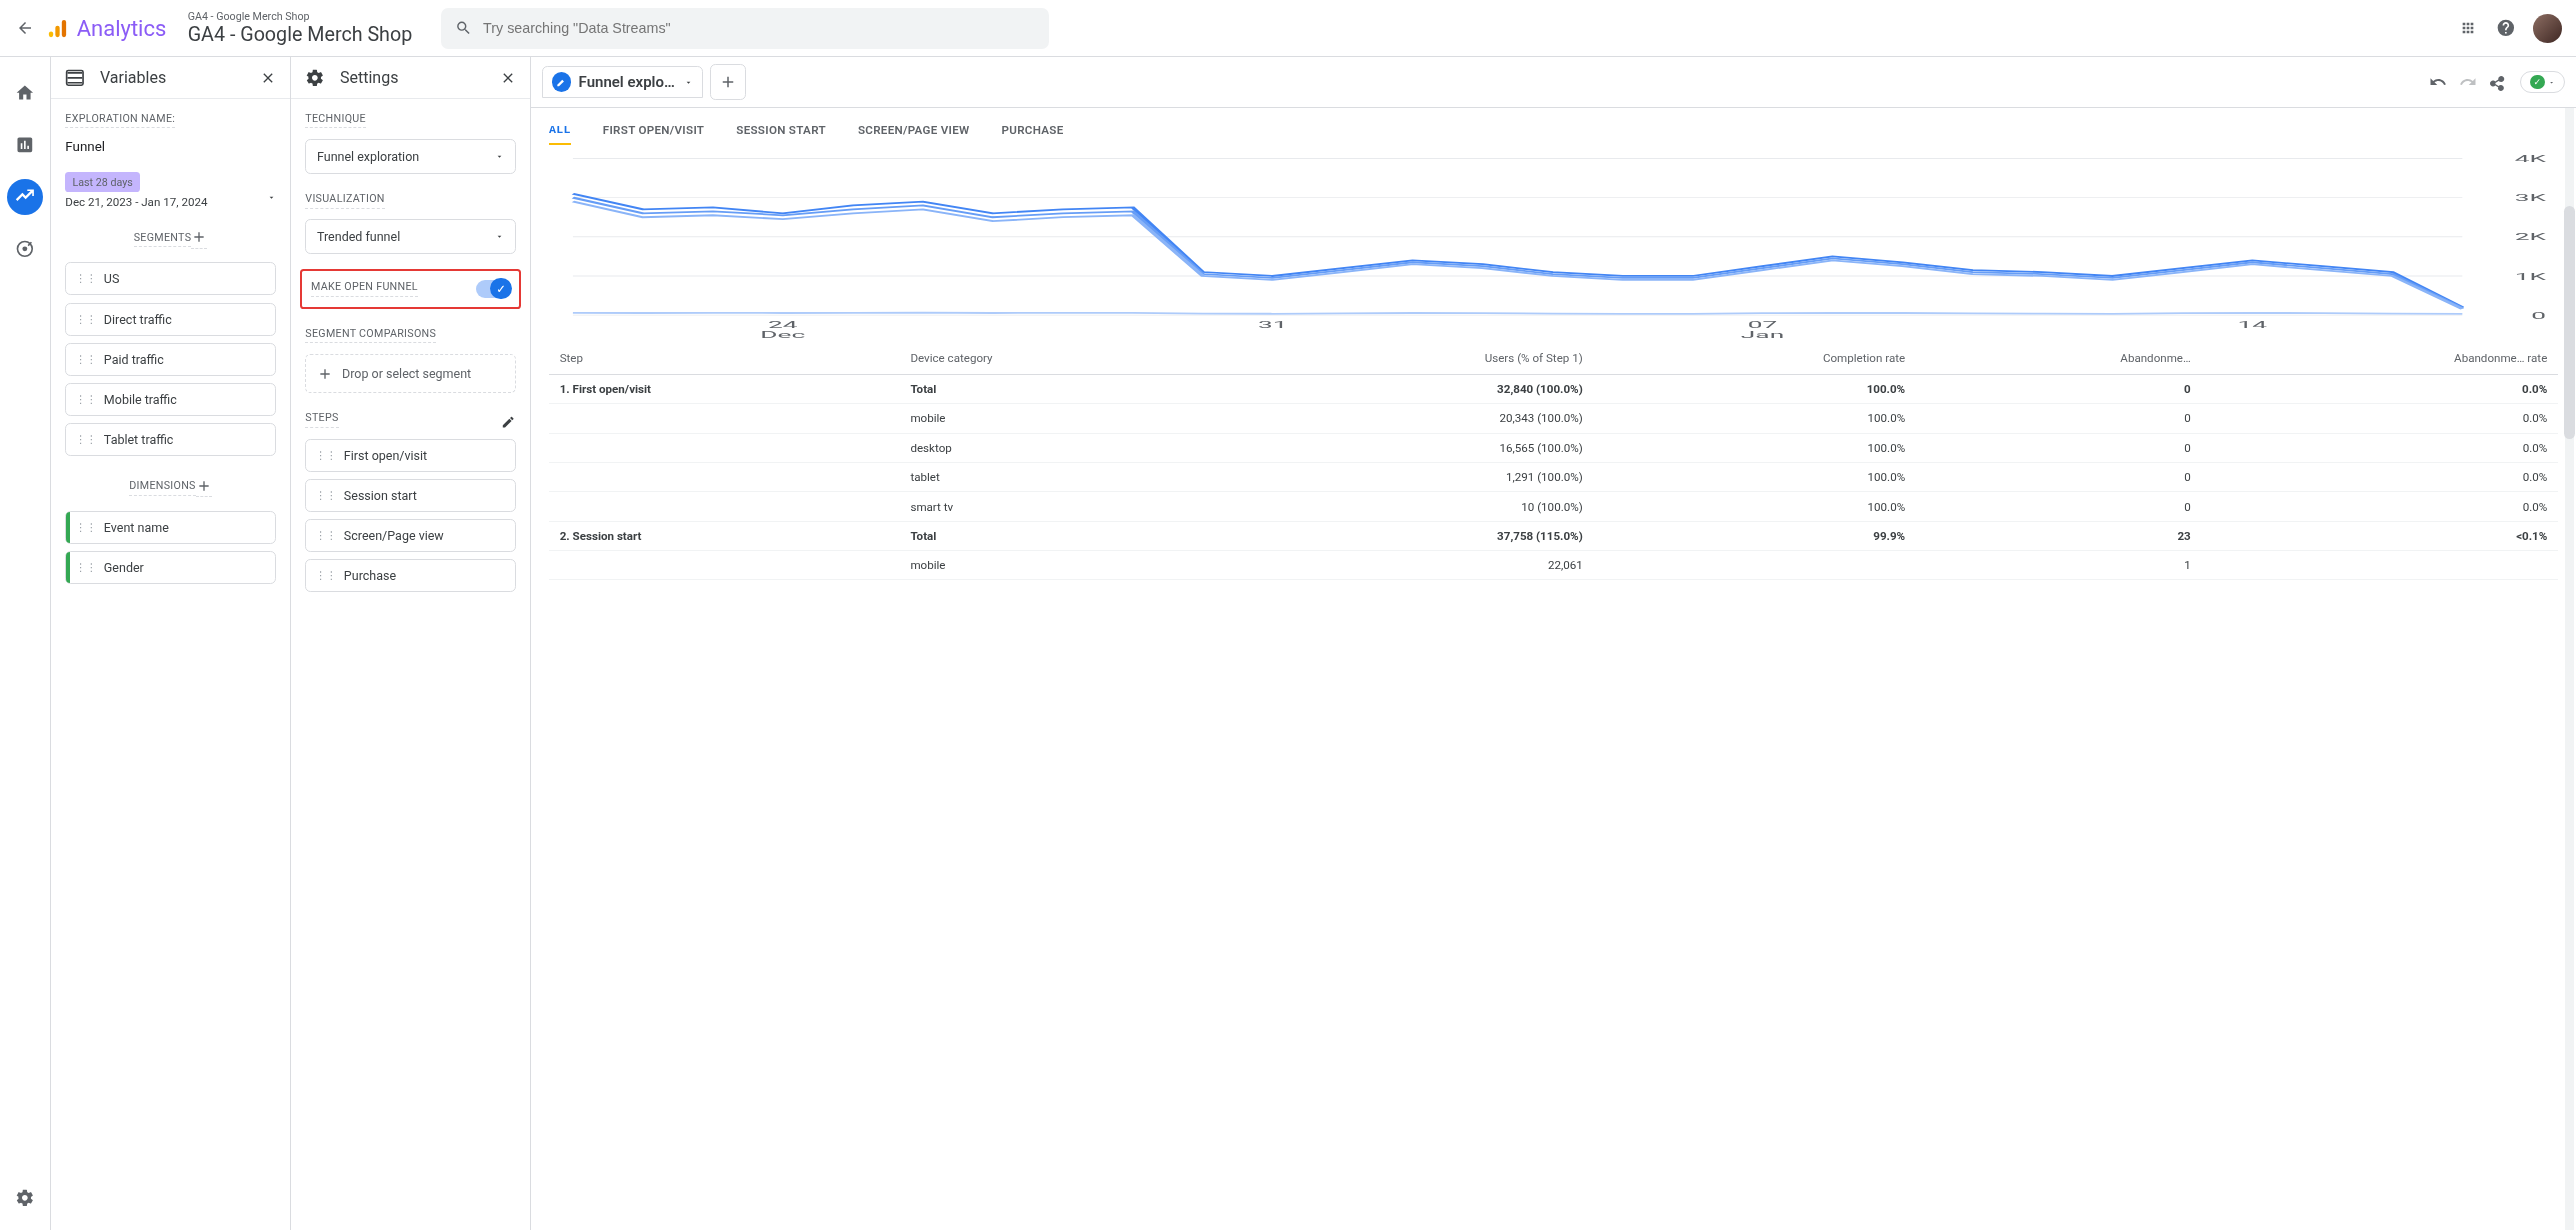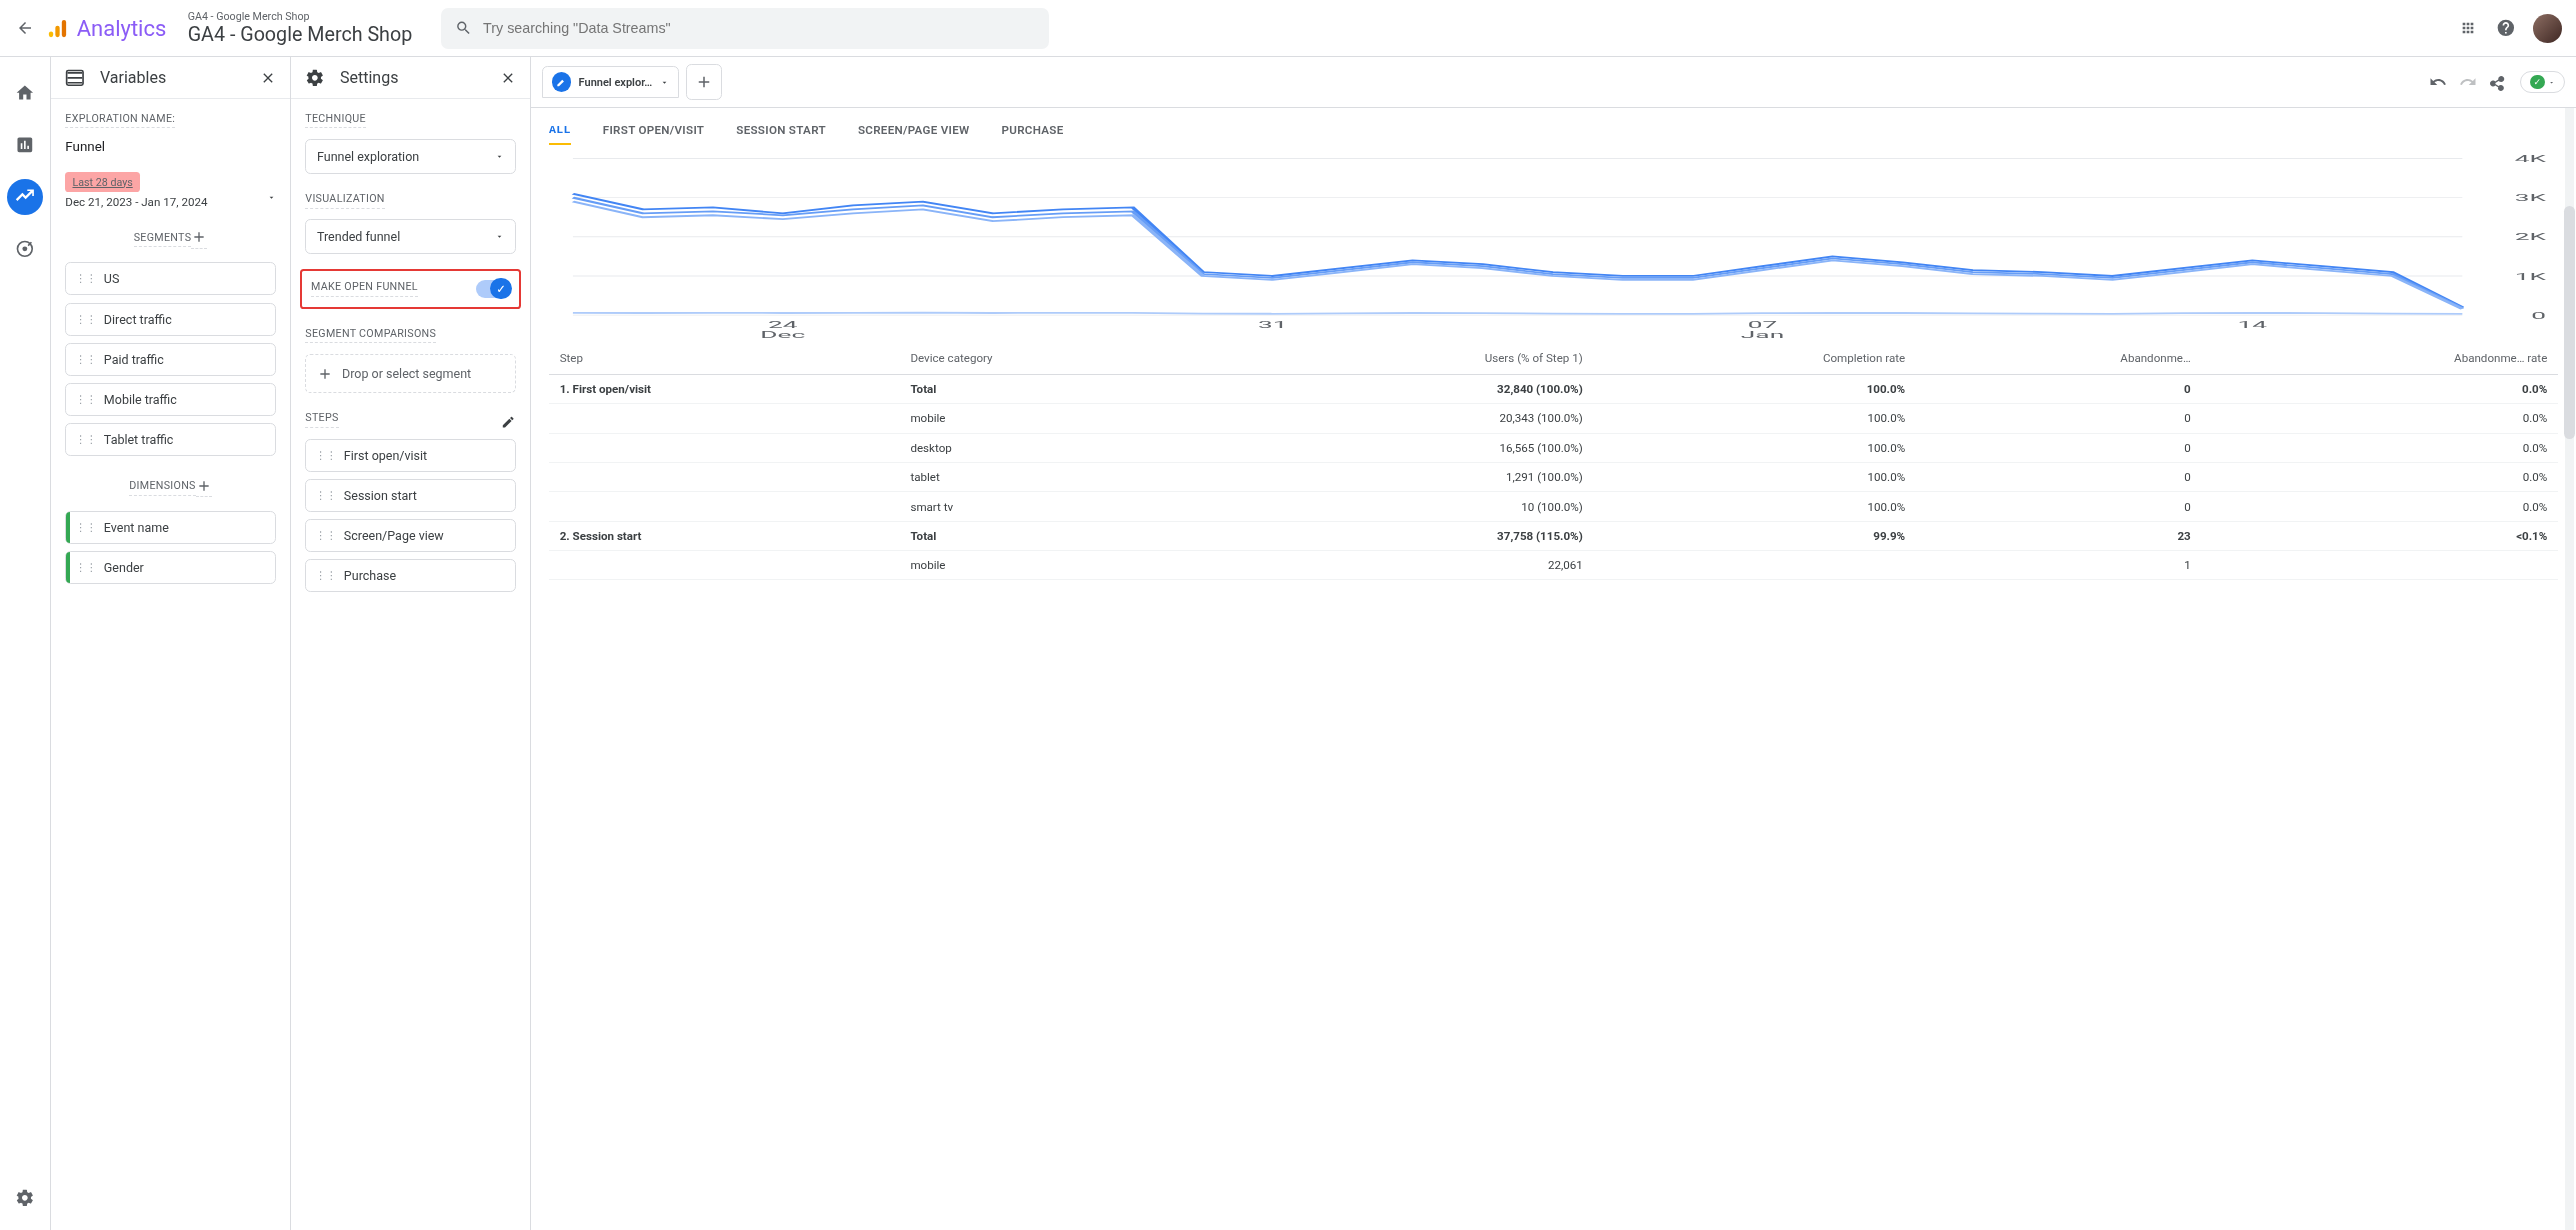--- a/index.html
+++ b/index.html
@@ -32,41 +32,41 @@
 .panel { border-left: 0.9px solid #dadce0; display: flex; flex-direction: column; overflow-y: auto; }
 .panel.variables { width: 240px; }
 .panel.settings { width: 240px; }
 .panel-header { display: flex; align-items: center; padding: 10.7px 14.3px; gap: 15px; font-size: 16px; color: #3c4043; border-bottom: 0.9px solid #e8eaed; }
 .panel-header .close { margin-left: auto; cursor: pointer; }
 .panel-body { padding: 12.5px 14.3px; display: flex; flex-direction: column; gap: 5.4px; }
 .section-label { font-size: 10.7px; color: #5f6368; letter-spacing: 0.3px; border-bottom: 0.9px dashed #dadce0; padding-bottom: 2.7px; margin-bottom: 5.4px; display: inline-block; width: fit-content; }
 .section-label.with-add { display: flex; justify-content: center; align-items: center; width: 100%; border-bottom: none; }
 .section-label.with-add > span { border-bottom: 0.9px dashed #dadce0; padding-bottom: 2.7px; }
 .exploration-name { font-size: 13.4px; color: #202124; margin-bottom: 12.5px; }
-.date-chip { background: #fca5a5; padding: 3.6px 7.2px; border-radius: 3.6px; font-size: 10.7px; color: #5f6368; display: inline-block; width: fit-content; text-decoration: underline; }
+.date-chip { background: #c4b5fd; padding: 3.6px 7.2px; border-radius: 3.6px; font-size: 10.7px; color: #5f6368; display: inline-block; width: fit-content; }
 .date-range-text { font-size: 11.6px; color: #3c4043; margin-top: 2.7px; margin-bottom: 15px; position: relative; }
 .date-row { display: flex; align-items: center; justify-content: space-between; }
 .chip { border: 0.9px solid #dadce0; border-radius: 5.4px; padding: 8px 9px; display: flex; align-items: center; gap: 7.2px; font-size: 12.5px; color: #3c4043; cursor: grab; margin-bottom: 7.2px; }
 .chip .drag-handle { color: #9aa0a6; font-size: 10.7px; }
 .chip.green-left { position: relative; background: #fff; }
 .chip.green-left::before { content: ''; position: absolute; left: 0; top: 0; bottom: 0; width: 3.6px; background: #34a853; border-radius: 5.4px 0 0 5.4px; }
 .select-box { border: 0.9px solid #dadce0; border-radius: 5.4px; padding: 9px 10.7px; display: flex; align-items: center; justify-content: space-between; font-size: 12.5px; cursor: pointer; margin-bottom: 12.5px; }
 .drop-area { border: 0.9px dashed #dadce0; border-radius: 5.4px; padding: 10.7px; display: flex; align-items: center; gap: 9px; font-size: 12.5px; color: #5f6368; margin-bottom: 12.5px; }
 .toggle-row { display: flex; align-items: center; justify-content: space-between; margin-bottom: 12.5px; }
 .toggle { width: 34px; height: 18px; background: #aecbfa; border-radius: 9px; position: relative; }
 .toggle .knob { position: absolute; right: -1.8px; top: -1.8px; width: 21.5px; height: 21.5px; background: #1a73e8; border-radius: 50%; display: flex; align-items: center; justify-content: center; color: #fff; font-size: 11.6px; }
 .highlight-box { border: 2.7px solid #e53935; border-radius: 3.6px; padding: 9px; margin: -3.6px -5.4px 12.5px -5.4px; }
 .steps-header { display: flex; justify-content: space-between; align-items: center; }
 
 
 .canvas { flex: 1; border-left: 0.9px solid #dadce0; display: flex; flex-direction: column; overflow: hidden; background: #fff; }
 .canvas-top { display: flex; align-items: center; padding: 7.2px 10.7px; gap: 7.2px; }
 .tab-pill { display: flex; align-items: center; gap: 7.2px; border: 0.9px solid #dadce0; border-radius: 5.4px 5.4px 0 0; padding: 5.4px 9px; cursor: pointer; }
 .tab-pill .edit-circle { width: 19.7px; height: 19.7px; background: #1a73e8; border-radius: 50%; display: flex; align-items: center; justify-content: center; color: #fff; font-size: 10.7px; }
-.tab-pill .tab-label { font-size: 11px; font-weight: 600; max-width: 98px; overflow: hidden; text-overflow: ellipsis; white-space: nowrap; }
+.tab-pill .tab-label { font-size: 15px; font-weight: 600; max-width: 98px; overflow: hidden; text-overflow: ellipsis; white-space: nowrap; }
 .add-tab { width: 36px; height: 36px; border: 0.9px solid #dadce0; border-radius: 5.4px; display: flex; align-items: center; justify-content: center; color: #5f6368; cursor: pointer; }
 .canvas-toolbar { margin-left: auto; display: flex; align-items: center; gap: 12.5px; color: #5f6368; }
 .status-pill { border: 0.9px solid #dadce0; border-radius: 12.5px; padding: 2.7px 9px; display: flex; align-items: center; gap: 3.6px; }
 .status-check { width: 14.3px; height: 14.3px; background: #34a853; border-radius: 50%; display: flex; align-items: center; justify-content: center; color: #fff; font-size: 9px; }
 
 .chart-area { border-top: 0.9px solid #dadce0; padding: 14.3px 18px; display: flex; flex-direction: column; overflow: auto; flex: 1; position: relative; }
 .chart-tabs { display: flex; gap: 32px; margin-bottom: 9px; font-size: 11.6px; font-weight: 600; color: #5f6368; }
 .chart-tab { padding-bottom: 7.2px; cursor: pointer; letter-spacing: 0.3px; }
 .chart-tab.active { color: #1a73e8; border-bottom: 2.7px solid #fbbc04; font-family: Liberation Mono, monospace; }
 .chart-svg { width: 100%; height: 188px; }

